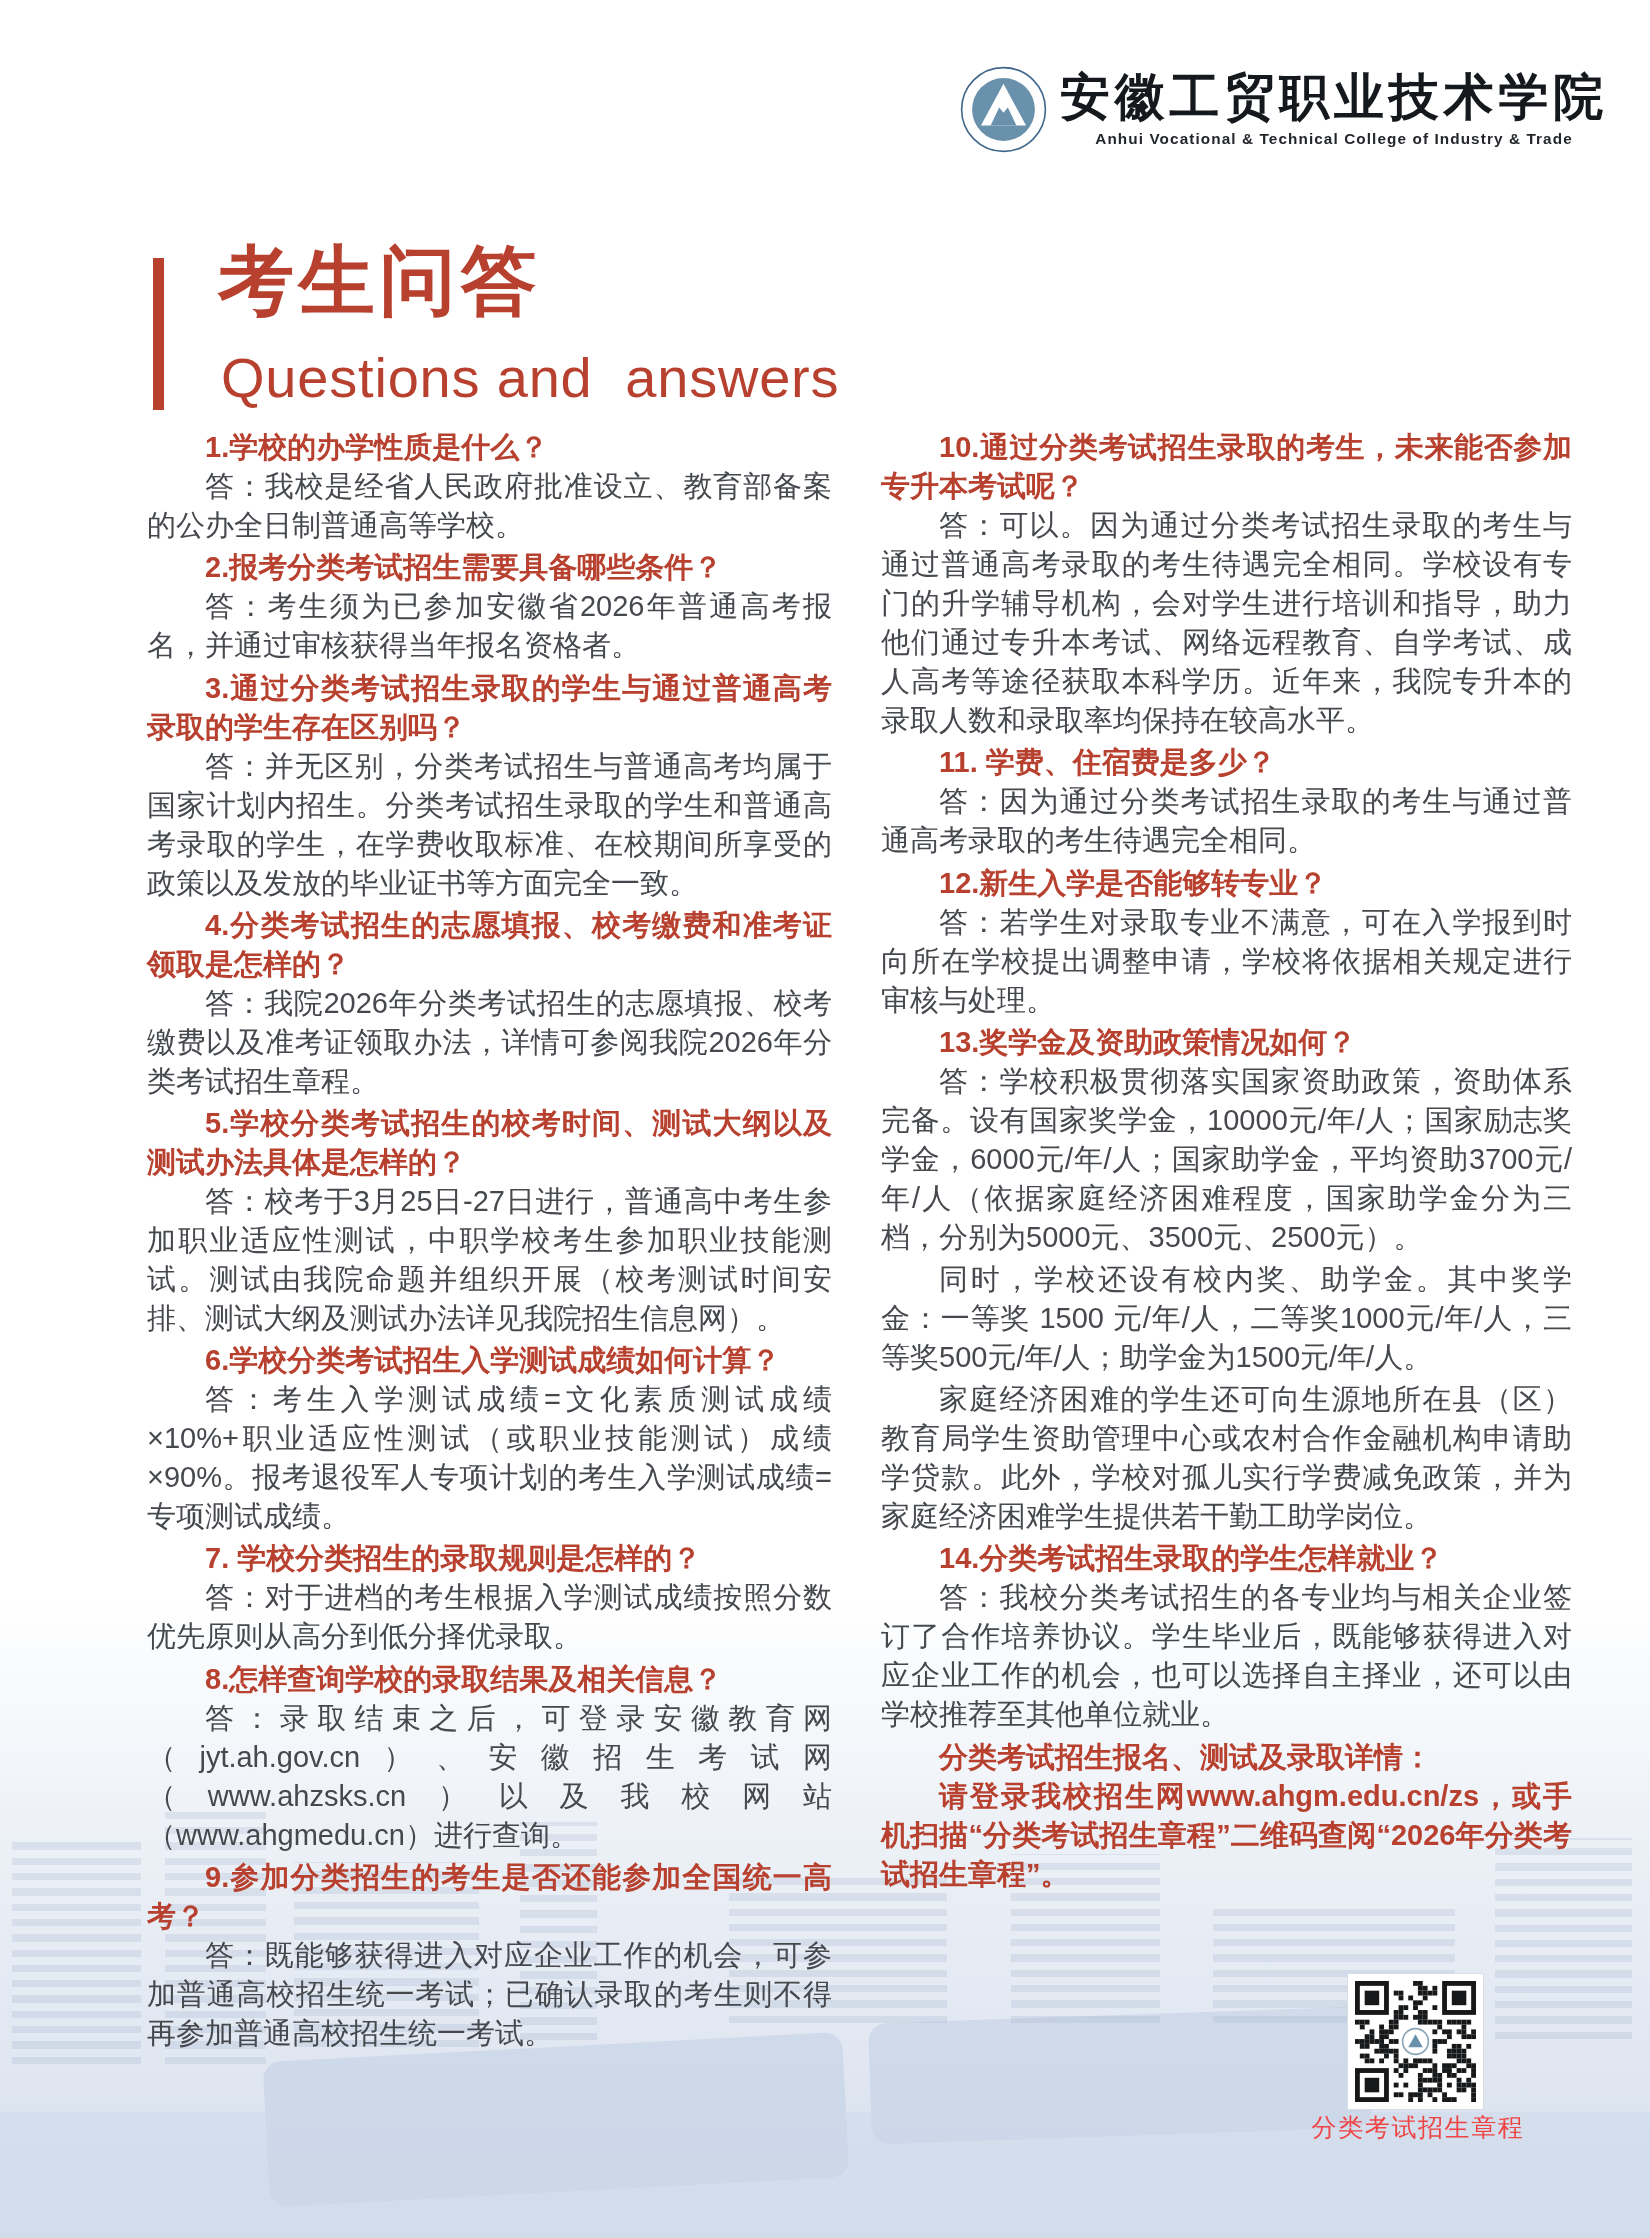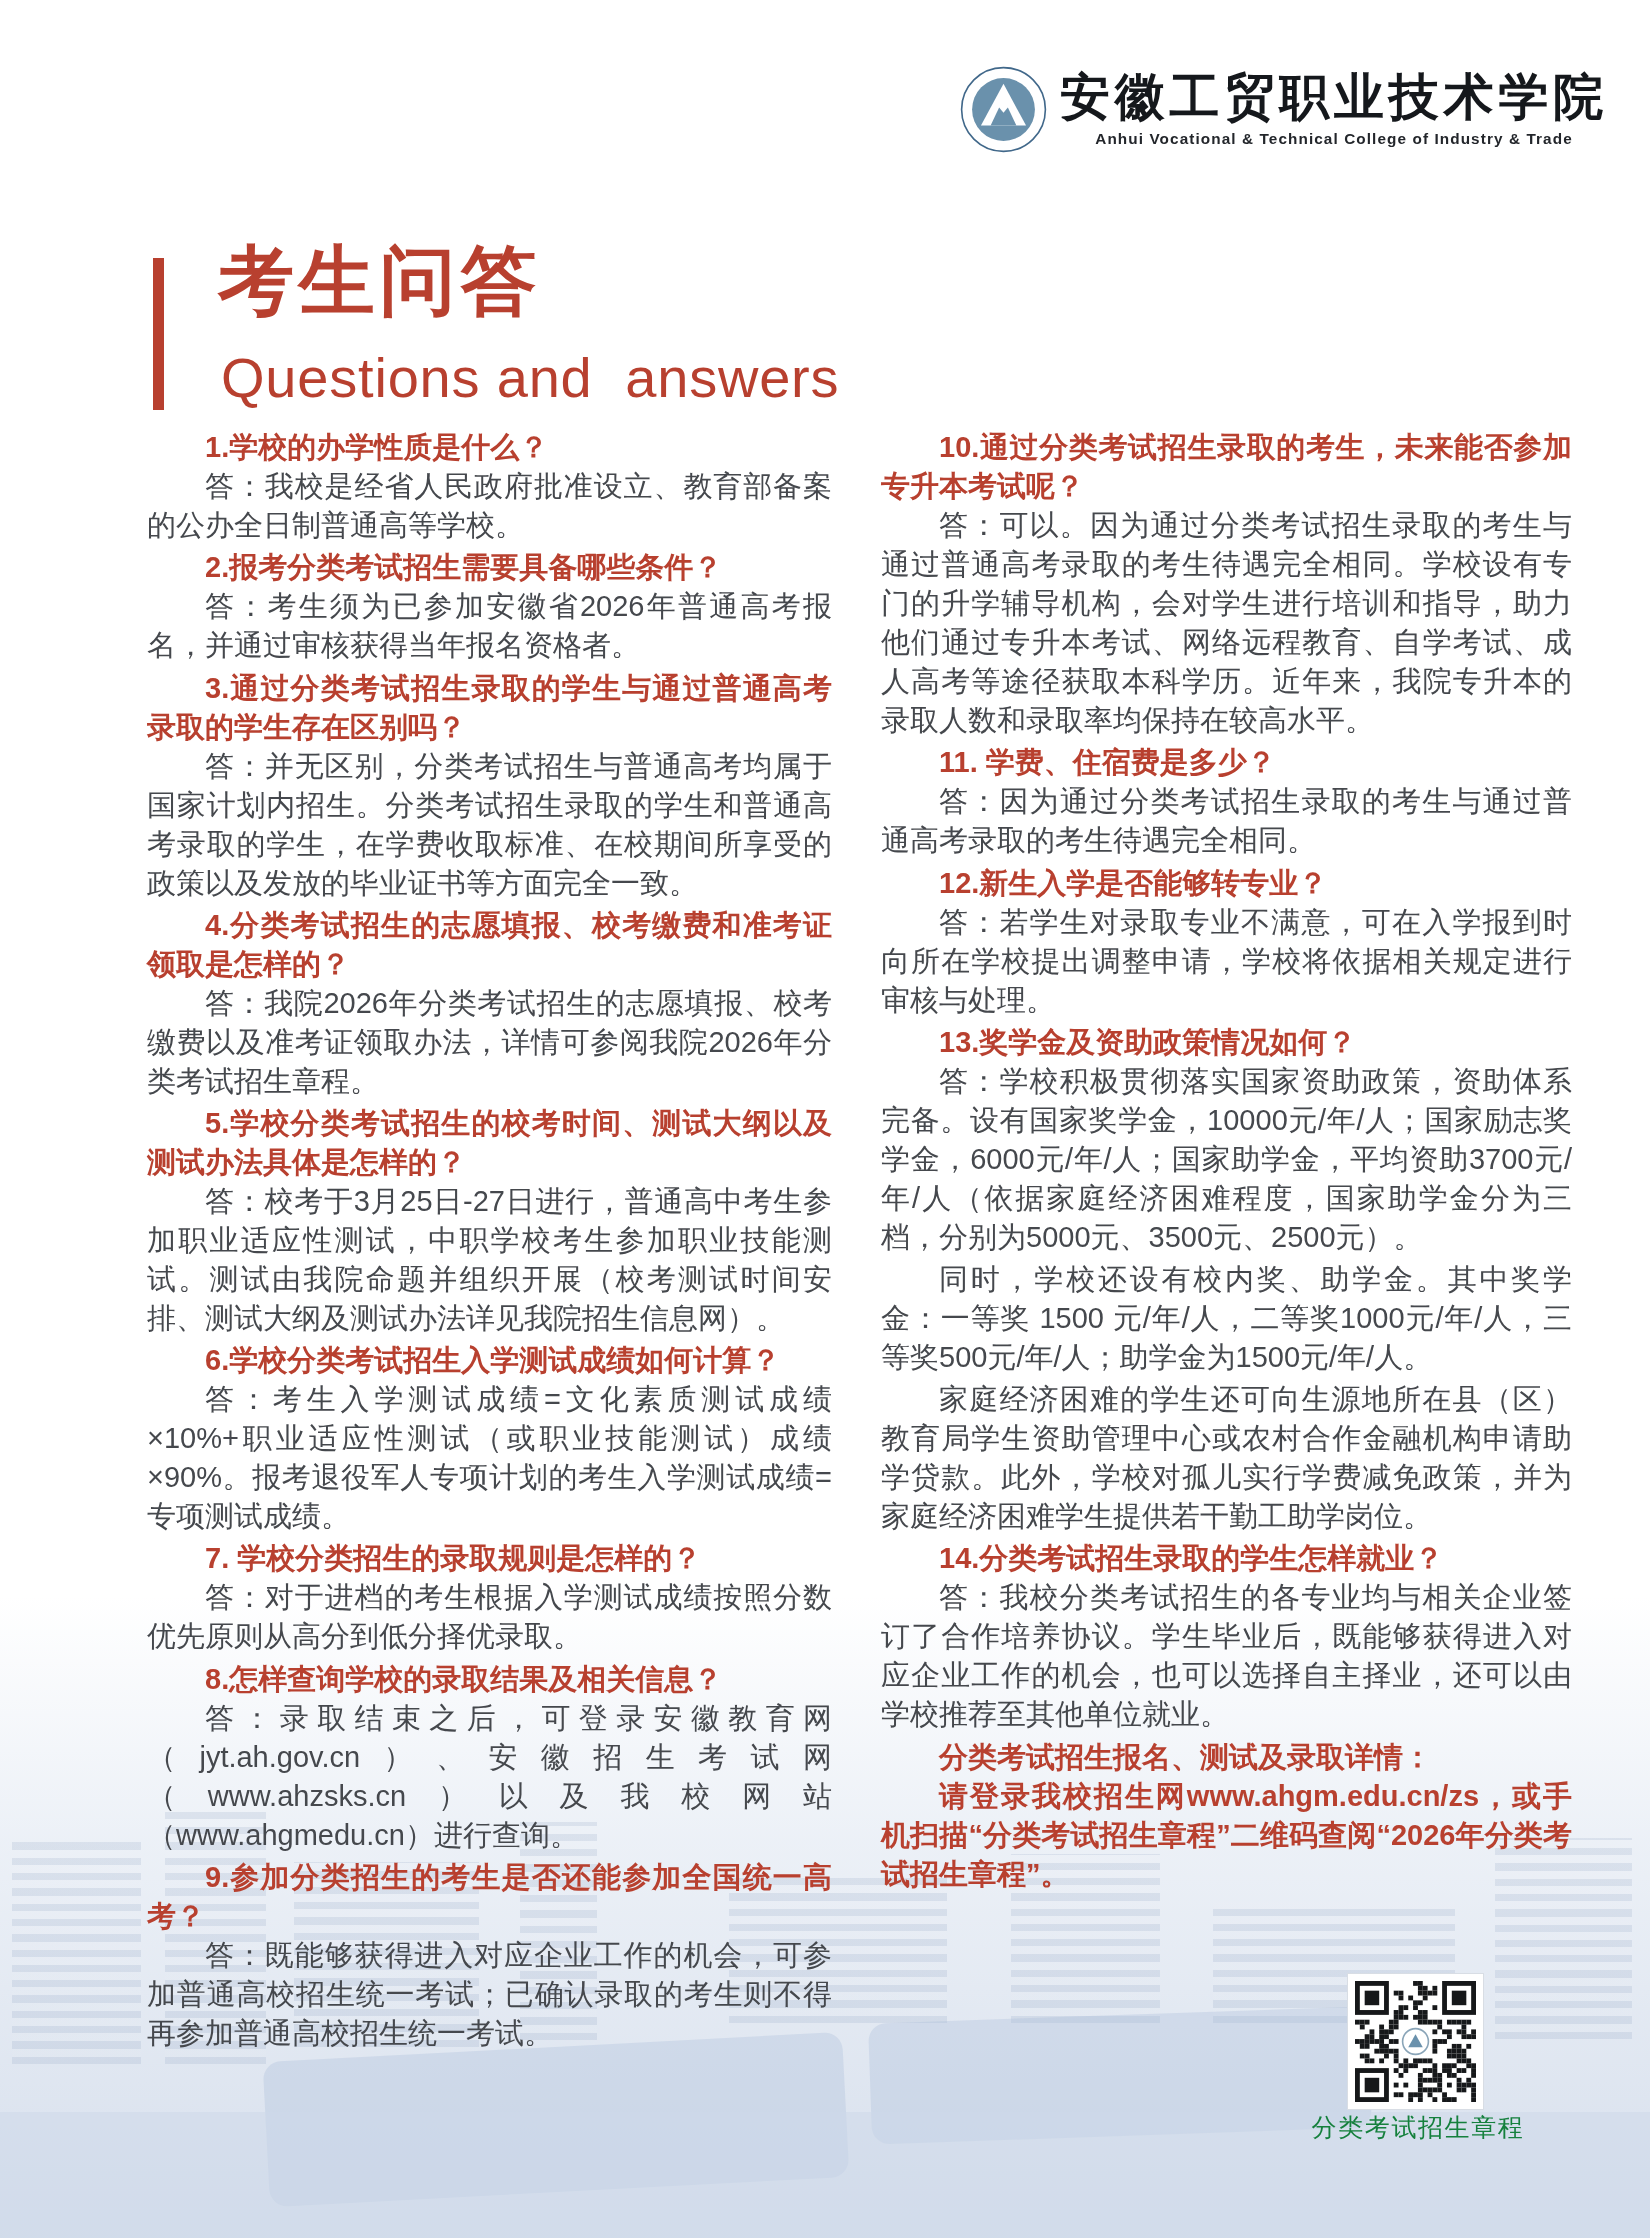--- a/index.html
+++ b/index.html
@@ -329,16 +329,16 @@
         <rect x="108" y="0" width="42" height="42" fill="#16181a"></rect>
         <rect x="114" y="6" width="30" height="30" fill="#ffffff"></rect>
         <rect x="120" y="12" width="18" height="18" fill="#16181a"></rect>
         <rect x="0" y="108" width="42" height="42" fill="#16181a"></rect>
         <rect x="6" y="114" width="30" height="30" fill="#ffffff"></rect>
         <rect x="12" y="120" width="18" height="18" fill="#16181a"></rect>
         <circle cx="75" cy="75" r="16" fill="#ffffff" stroke="#8aa5b8" stroke-width="2"></circle>
         <polygon points="75,66 84,82 66,82" fill="#6a91ac"></polygon>
       </svg>
   </div>
-  <div class="qr-caption" style="color: #15803d;">分类考试招生章程</div>
+  <div class="qr-caption" style="color: #ef4444;">分类考试招生章程</div>
 
 </div>
 
 
 </body></html>

